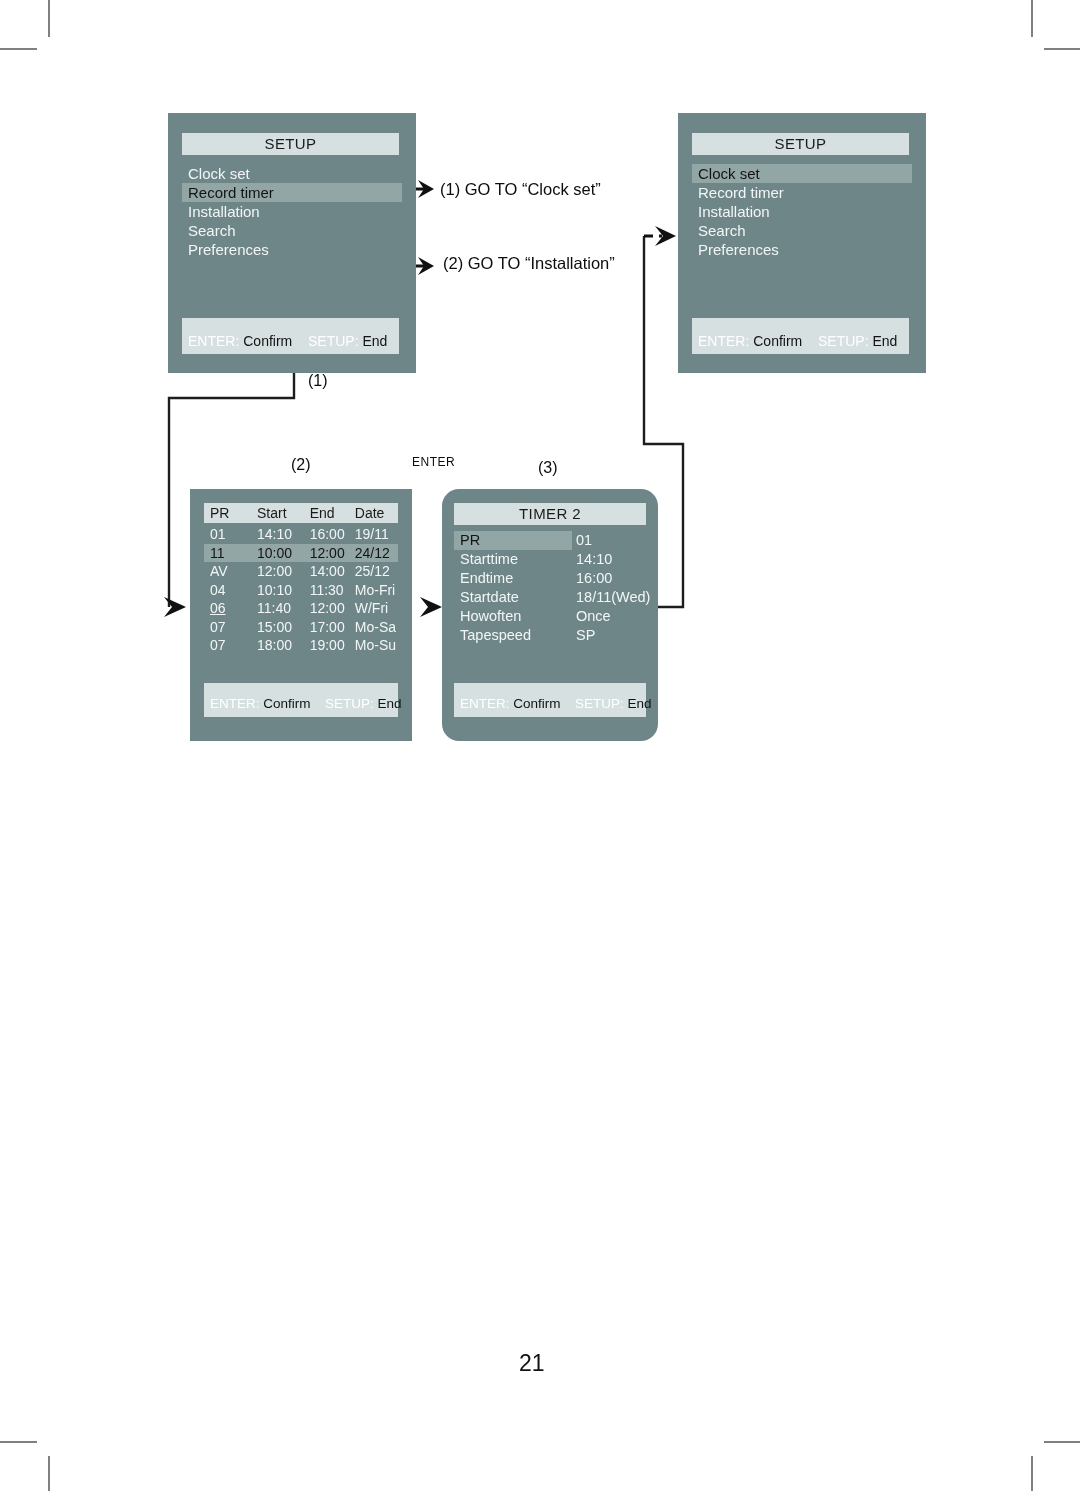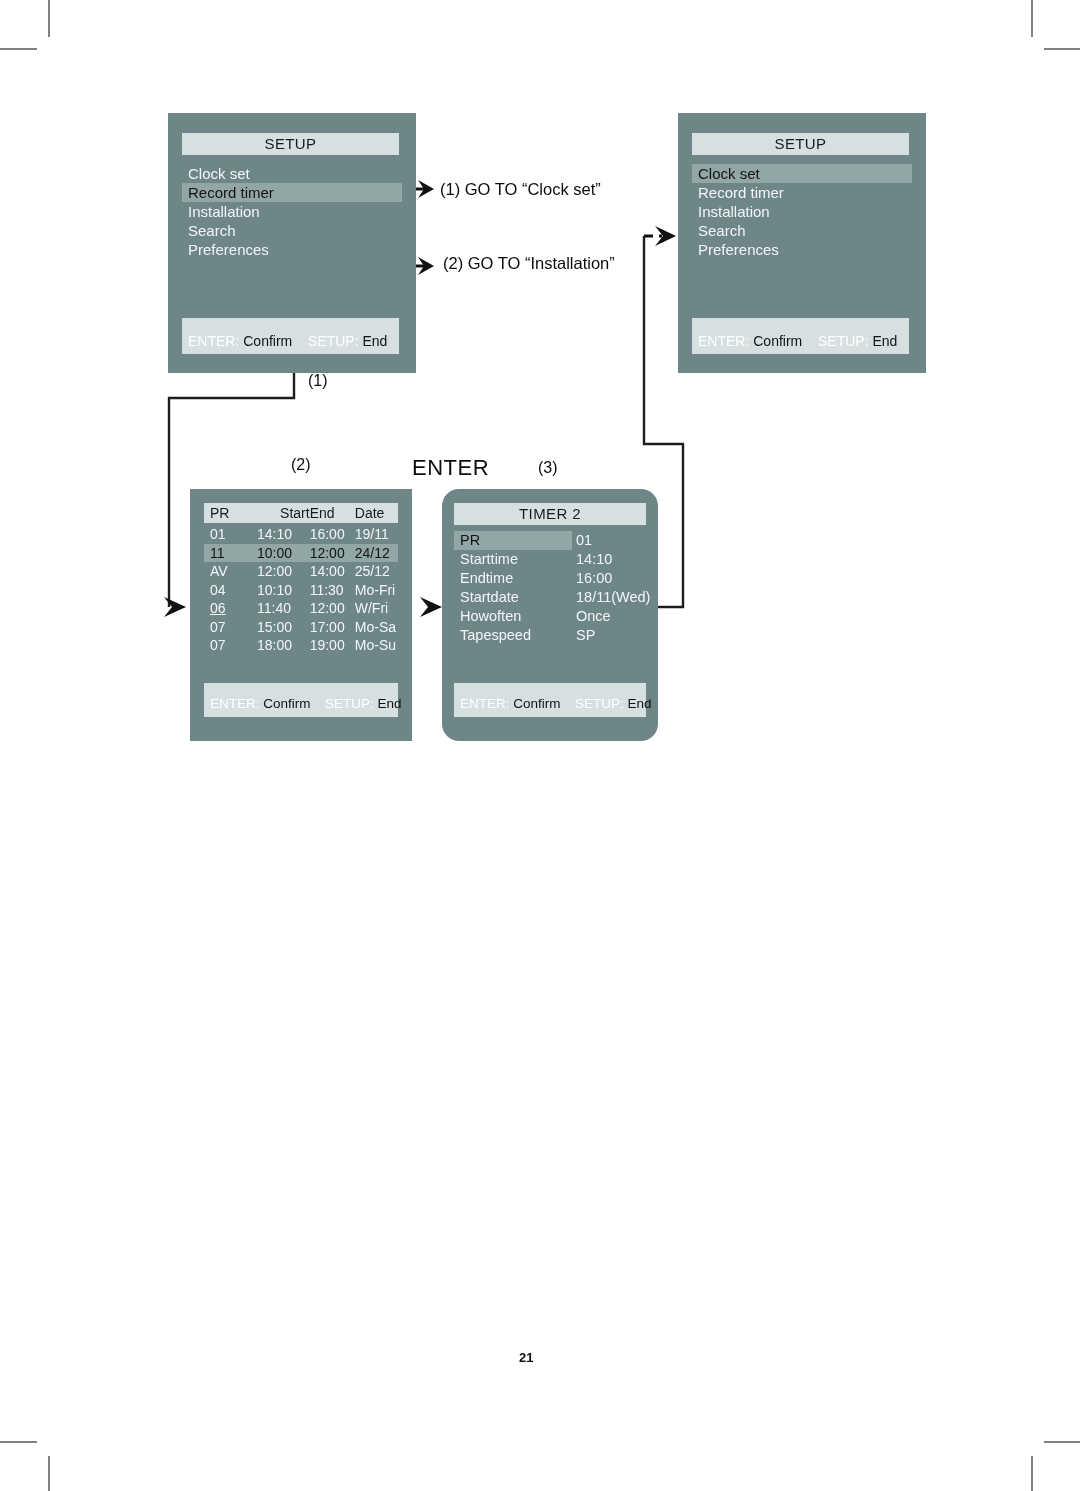--- a/index.html
+++ b/index.html
@@ -111,28 +111,28 @@
     color: #0d0d0d;
     white-space: nowrap;
   }
   .marker {
     position: absolute;
     font-size: 16px;
     color: #0d0d0d;
   }
   .enter-lbl {
     position: absolute;
-    font-size: 22px;
+    font-size: 12px;
     color: #0d0d0d;
     letter-spacing: 0.5px;
   }
   .page-num {
     position: absolute;
-    font-size: 13px;
-    font-weight: bold;
+    font-size: 23px;
+    font-weight: normal;
     color: #111;
   }
 </style>
 </head>
 <body>
 
 <div class="crop v" style="left:48px; top:0; height:37px;"></div>
 <div class="crop h" style="left:0; top:48px; width:37px;"></div>
 <div class="crop v" style="left:1031px; top:0; height:37px;"></div>
 <div class="crop h" style="left:1044px; top:48px; width:36px;"></div>
@@ -232,21 +232,21 @@
       <span class="k">SETUP:</span>
       <span class="v">End</span>
     </div>
   </div>
 </div>
 
 <div class="osd" style="left:190px; top:489px; width:222px; height:252px;">
 
   <div class="tbl-head" style="left:14px; top:14px; width:194px; height:20px;">
     <span style="width:50px; padding-left:6px;">PR</span>
-    <span style="width:56px;text-align:right;">Start</span>
+    <span style="width:56px;">Start</span>
     <span style="width:48px;">End</span>
     <span style="width:46px;">Date</span>
   </div>
 
   <div class="tbl-body" style="left:14px; top:36px; width:194px;">
     <div class="tbl-row">
       <span style="width:50px; padding-left:6px;">01</span>
       <span style="width:56px;">14:10</span>
       <span style="width:48px;">16:00</span>
       <span style="width:46px;">19/11</span>

